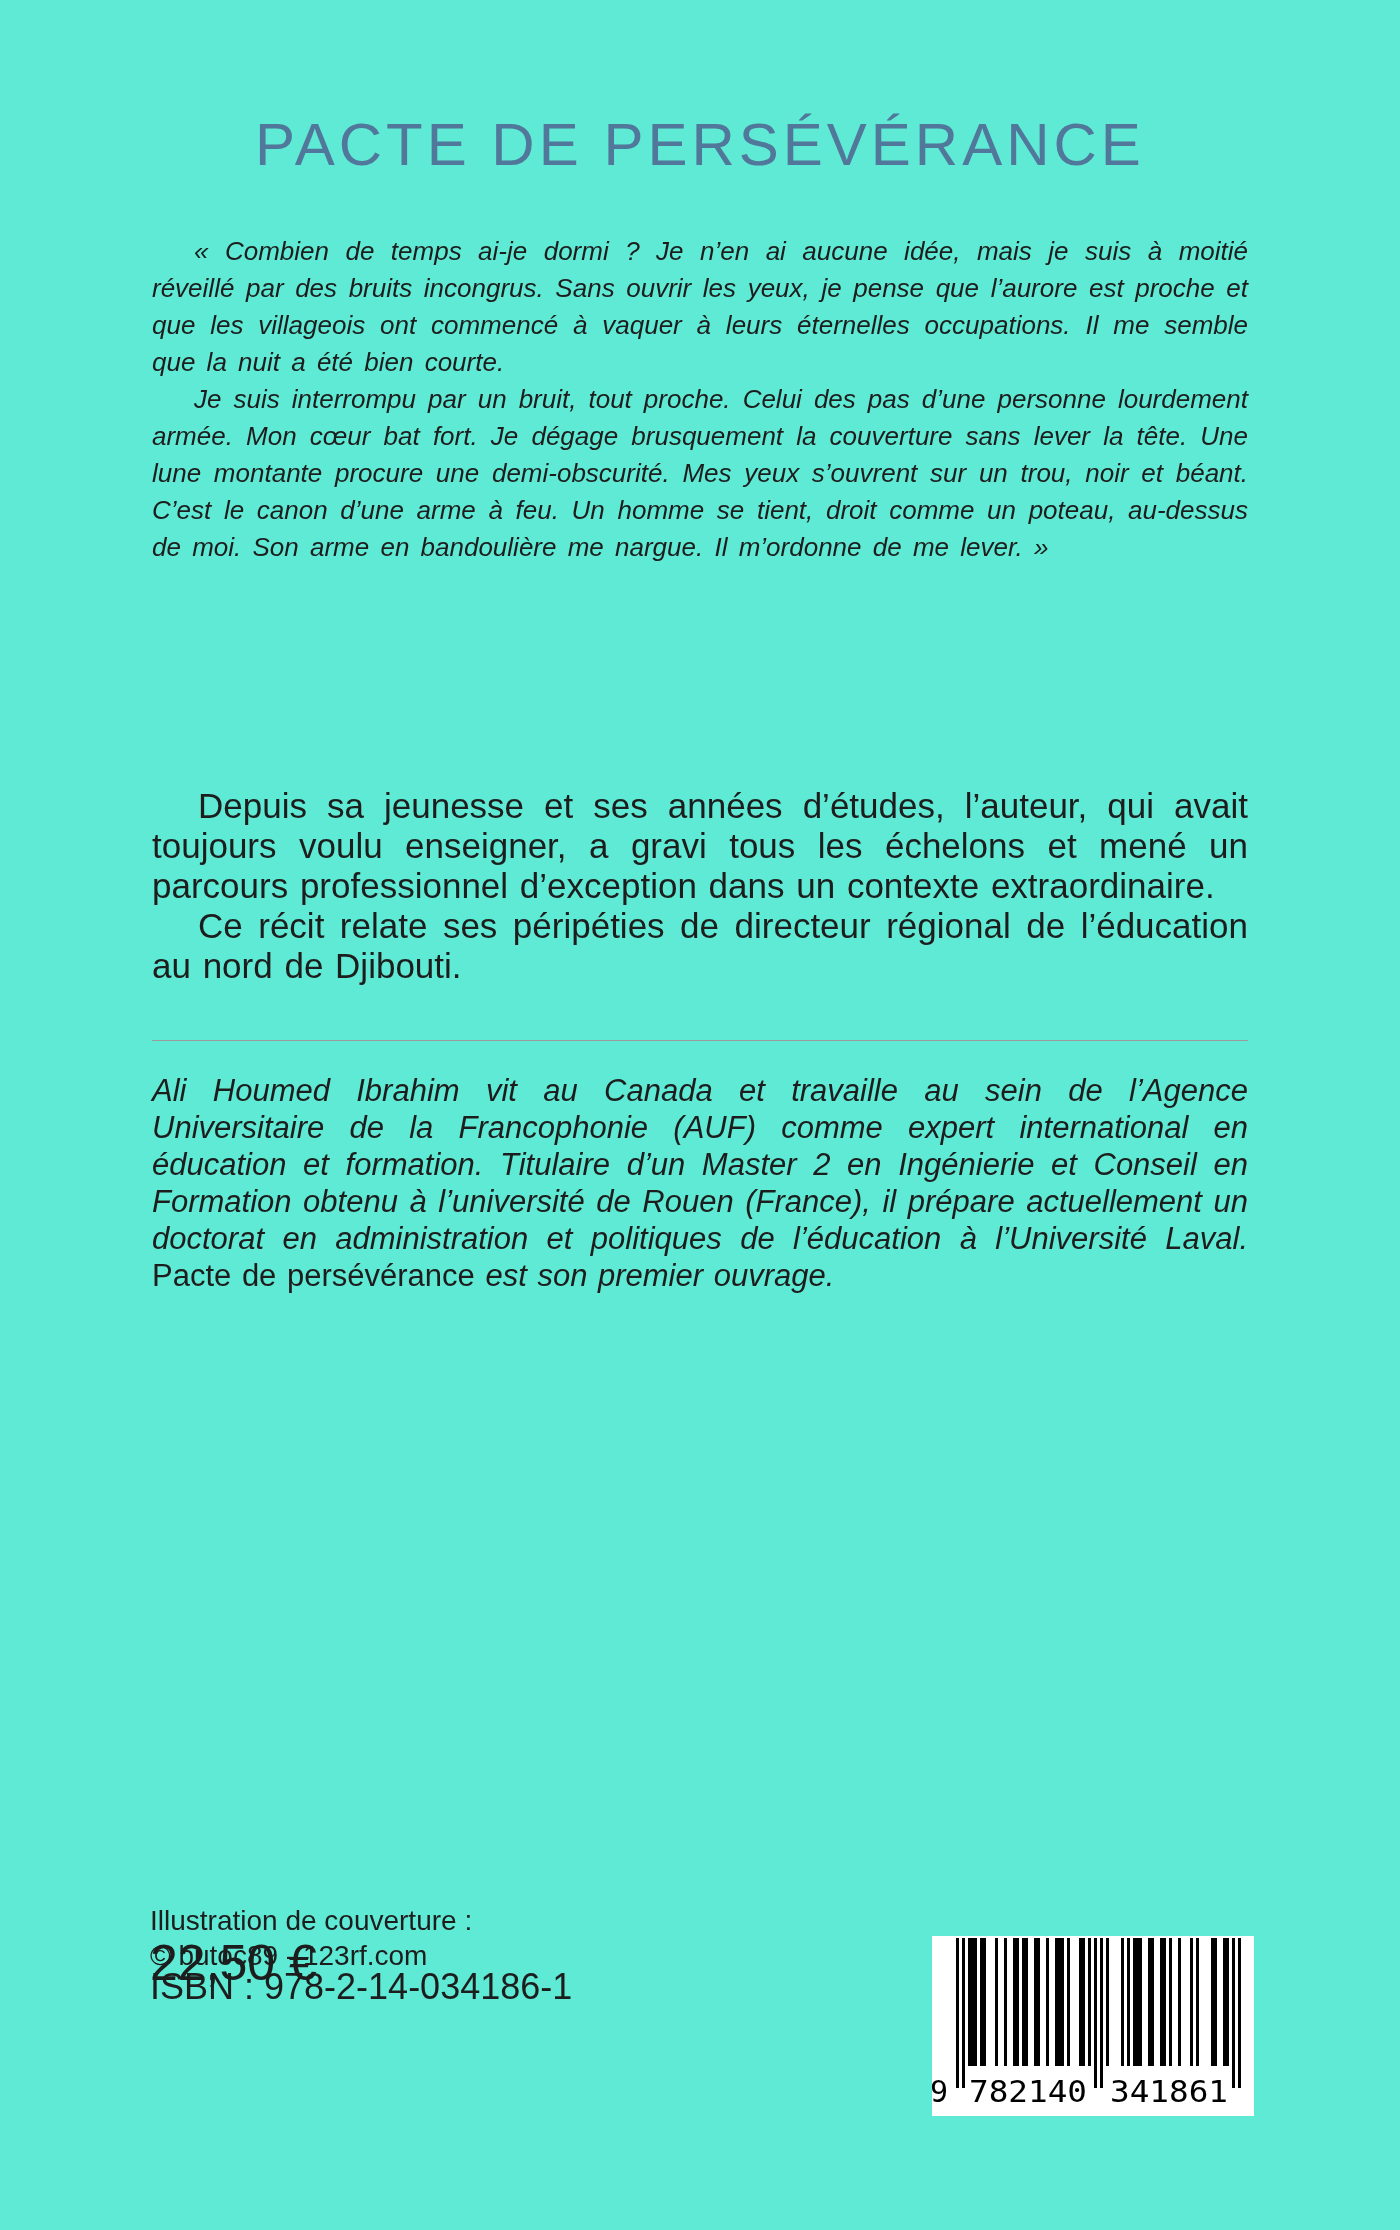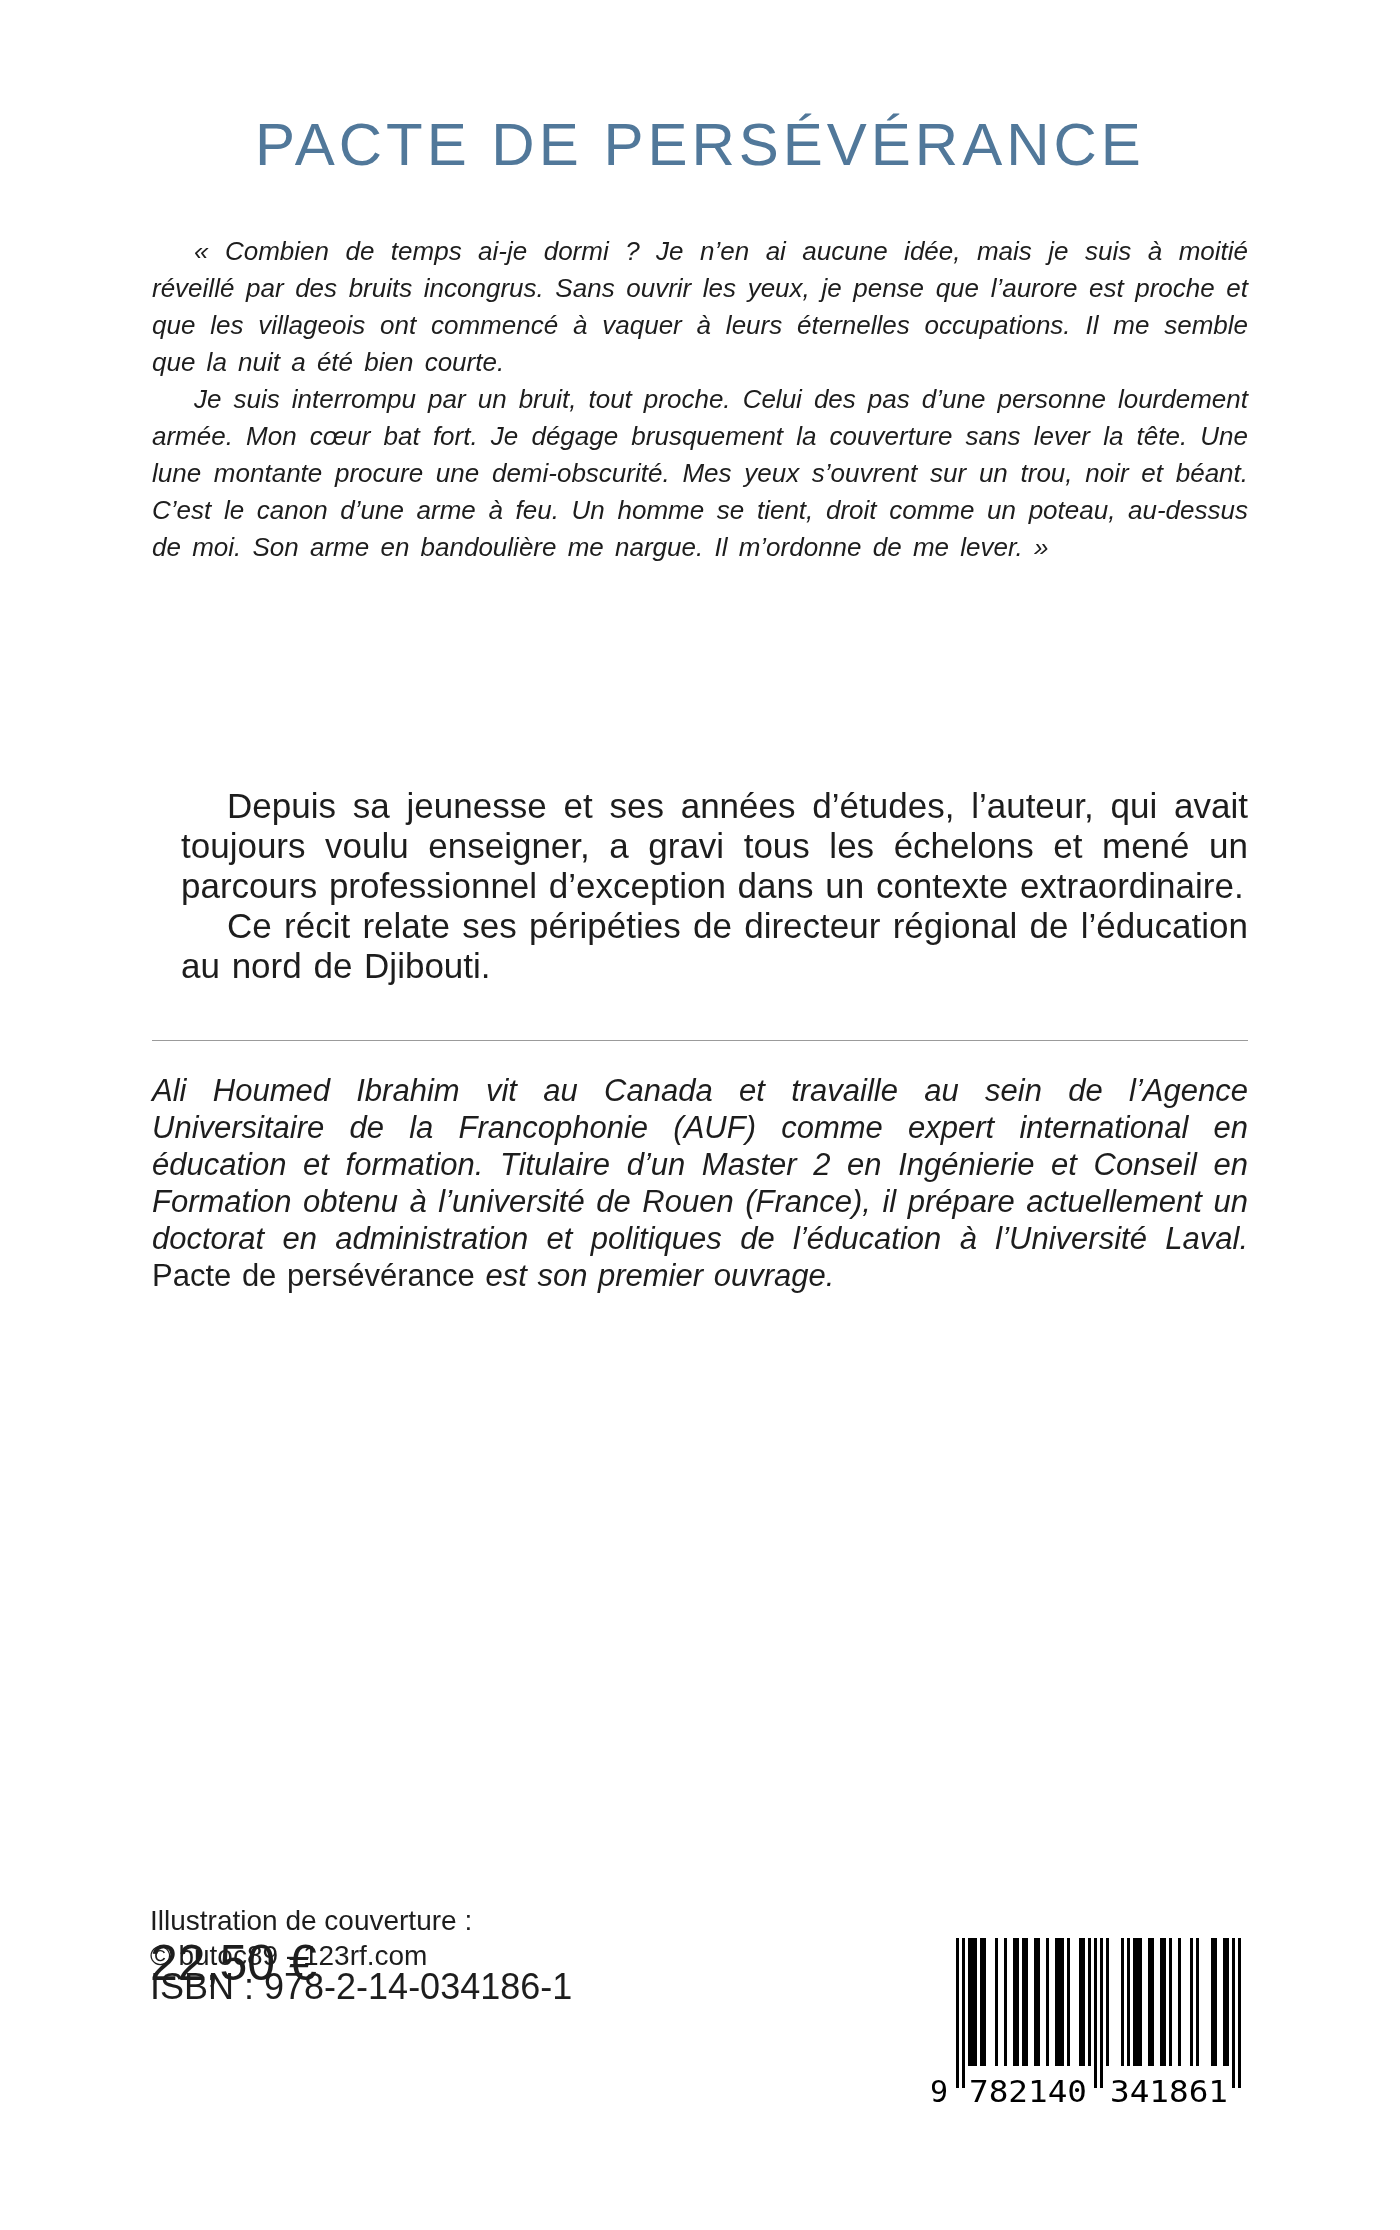--- a/index.html
+++ b/index.html
@@ -2,21 +2,21 @@
 <html><head>
 <meta charset="utf-8">
 <style>
   * { margin: 0; padding: 0; box-sizing: border-box; }
   html, body { background: #e9e9e9; }
   body { width: 1400px; }
   .page {
     position: relative;
     width: 1400px;
     height: 2230px;
-    background: #ffffff;
+    background: #5eead4;
     font-family: "Liberation Sans", sans-serif;
     color: #1d1d1d;
     overflow: hidden;
   }
   .title {
     position: absolute;
     top: 110px;
     left: 0;
     width: 100%;
     text-align: center;
@@ -40,21 +40,21 @@
   .synopsis {
     position: absolute;
     top: 786px;
     left: 152px;
     width: 1096px;
     font-size: 35px;
     line-height: 40px;
     text-align: justify;
     word-spacing: 2px;
   }
-  .synopsis p { text-indent: 46px; margin-left: 29px; }
+  .synopsis p { text-indent: 46px; }
   .bio-divider {
     position: absolute;
     top: 1040px;
     left: 152px;
     width: 1096px;
     border: none;
     border-top: 1px solid #9b9b9b;
     height: 0;
   }
   .bio {

